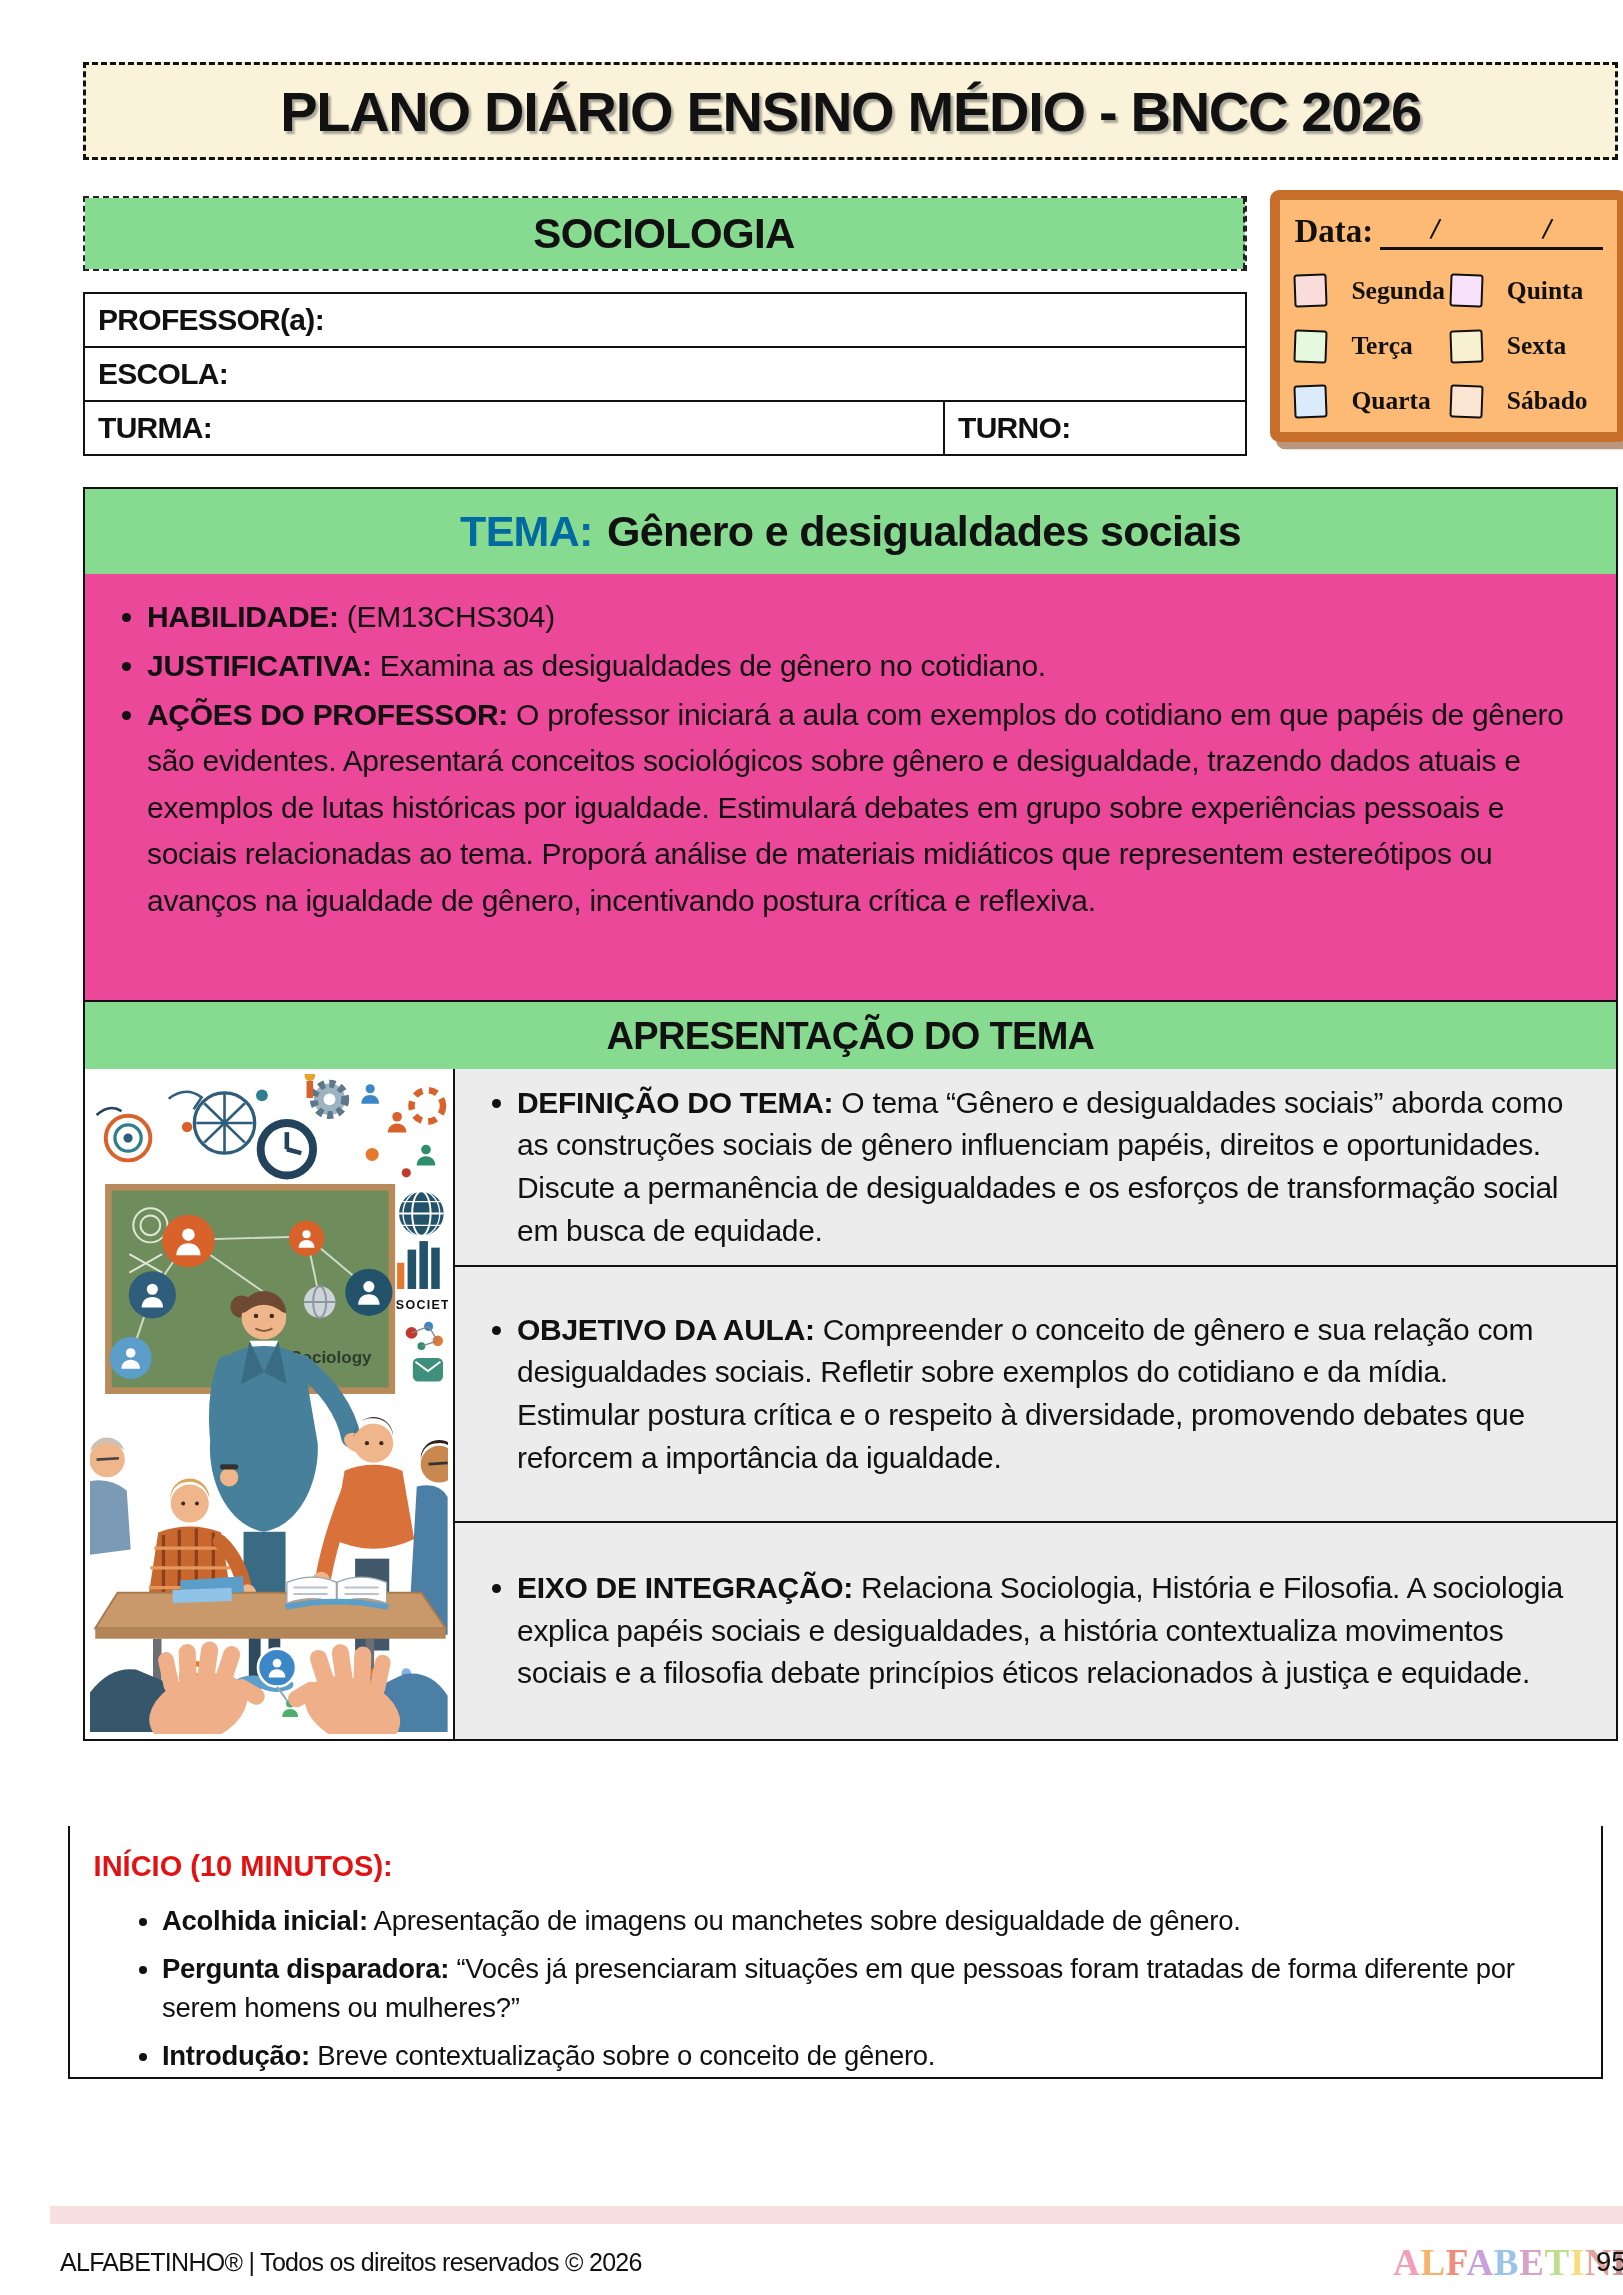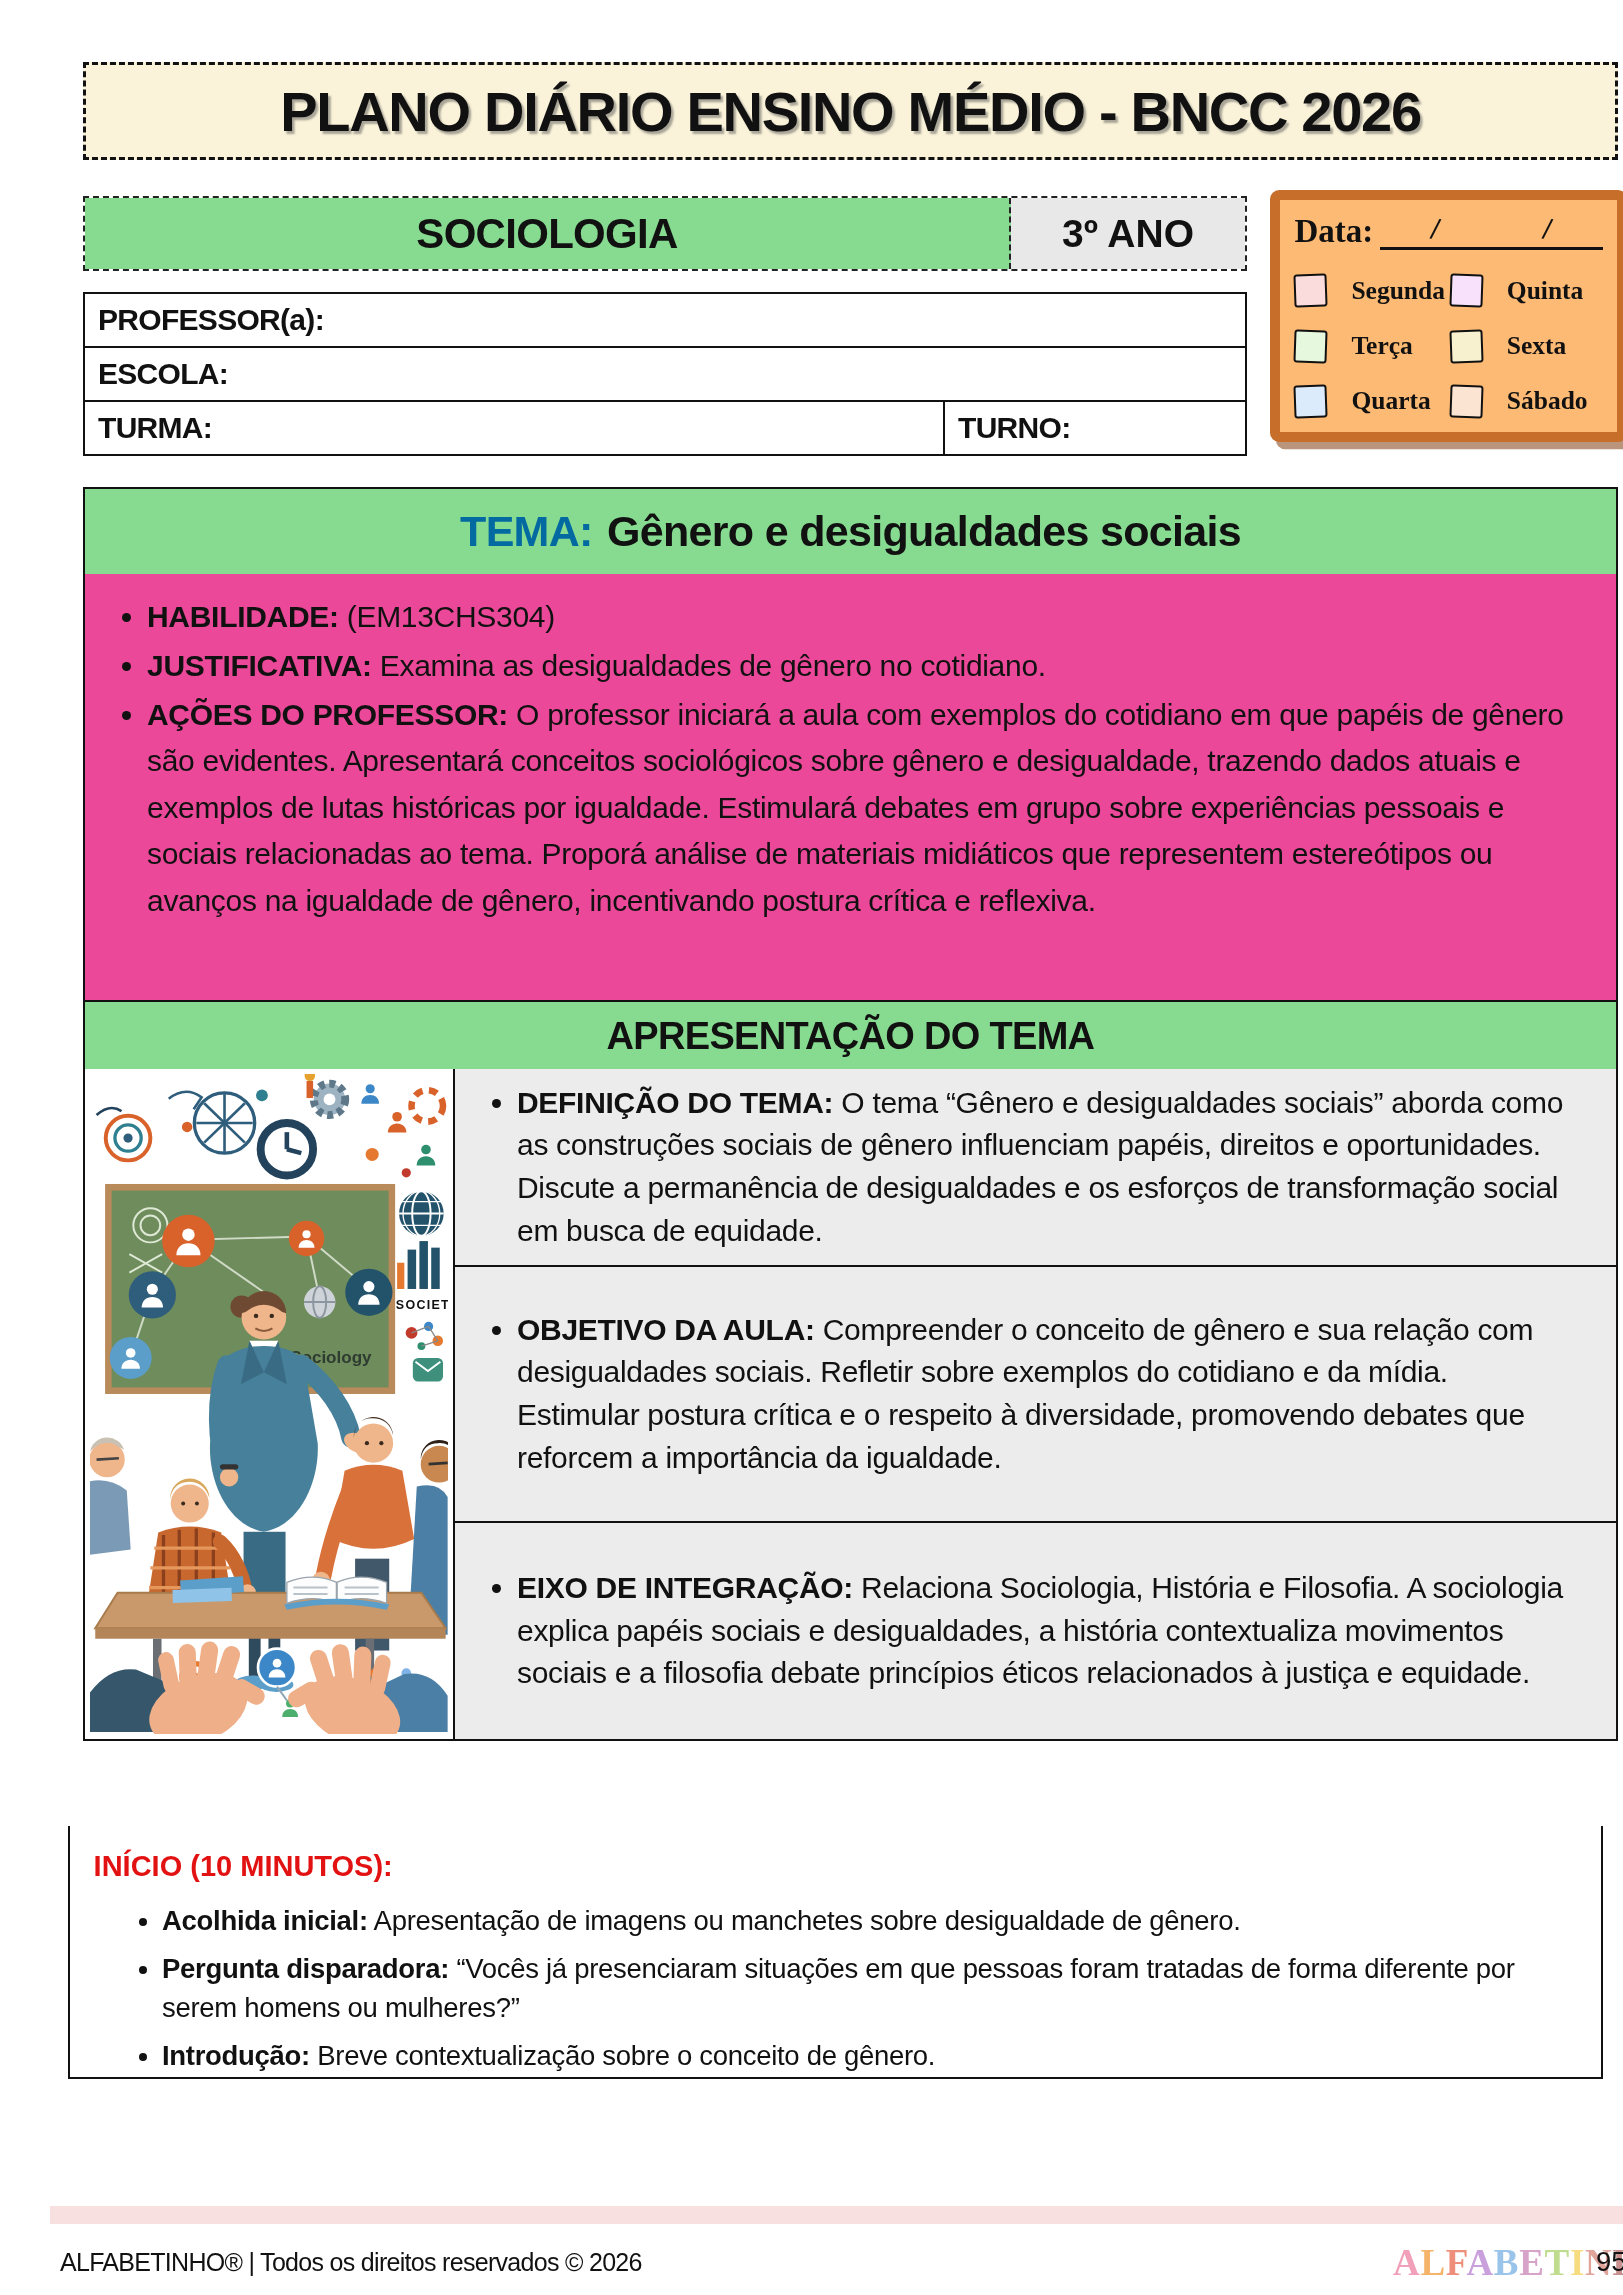--- a/index.html
+++ b/index.html
@@ -108,21 +108,20 @@
 <body>
 
 <div class="page">
 
   <header class="title-box">
     <h1>PLANO DIÁRIO ENSINO MÉDIO - BNCC 2026</h1>
   </header>
 
   <div class="subject-row">
     <div class="subject-cell">SOCIOLOGIA</div>
-    <div class="grade-cell">3º ANO</div>
   </div>
 
   <div class="info-table">
     <div class="info-row">
       <div class="info-cell" style="flex:1">
         <span>PROFESSOR(a):</span>
         <span class="fill"></span>
       </div>
     </div>
     <div class="info-row">

